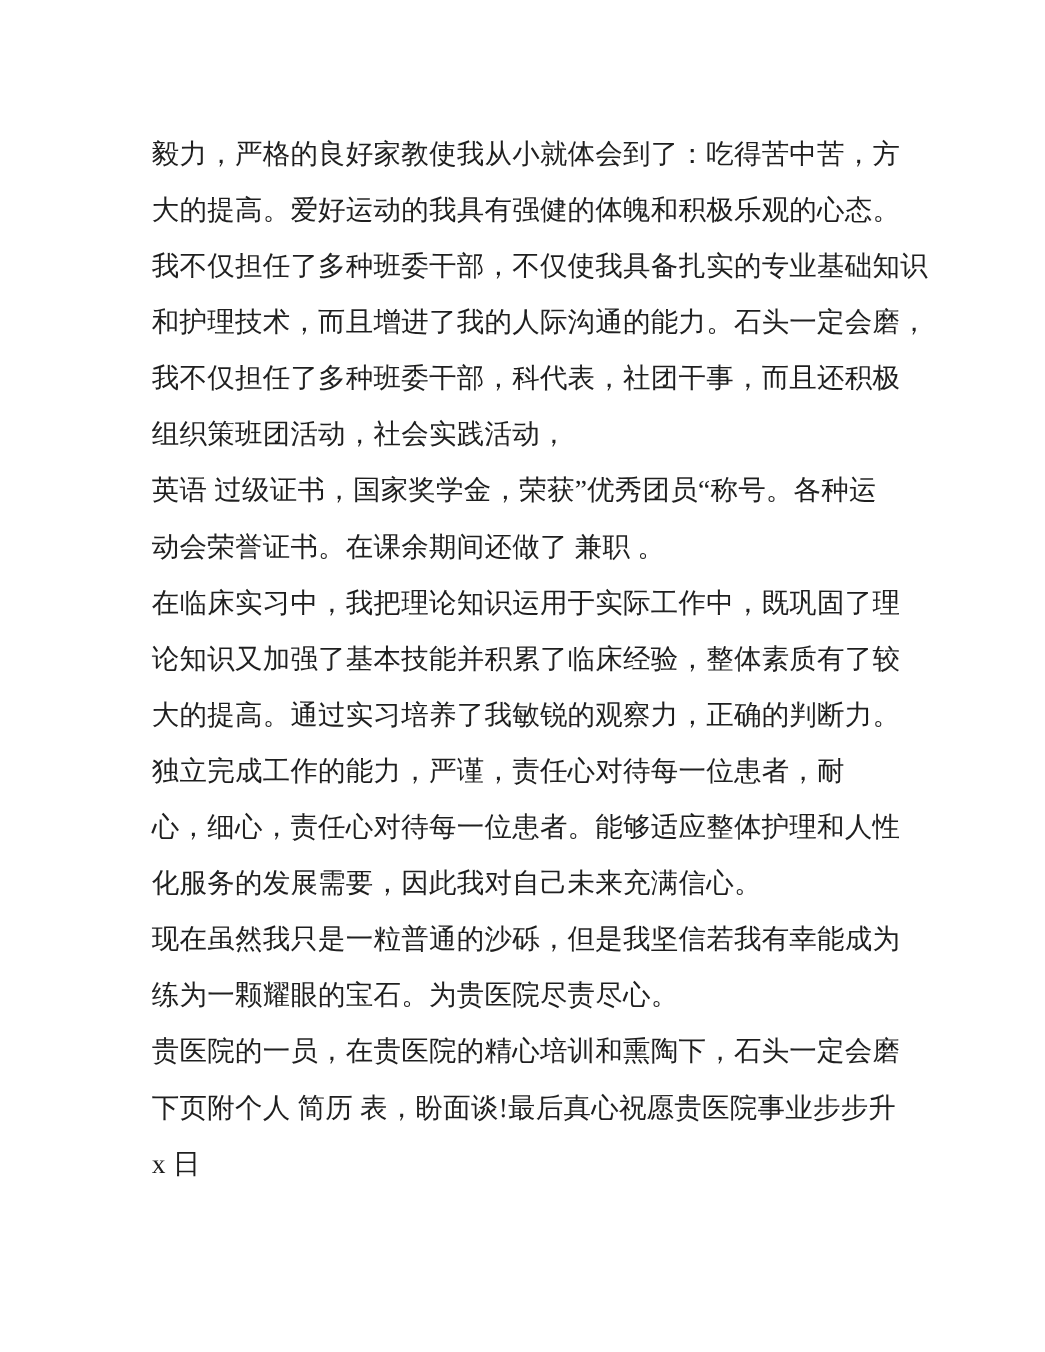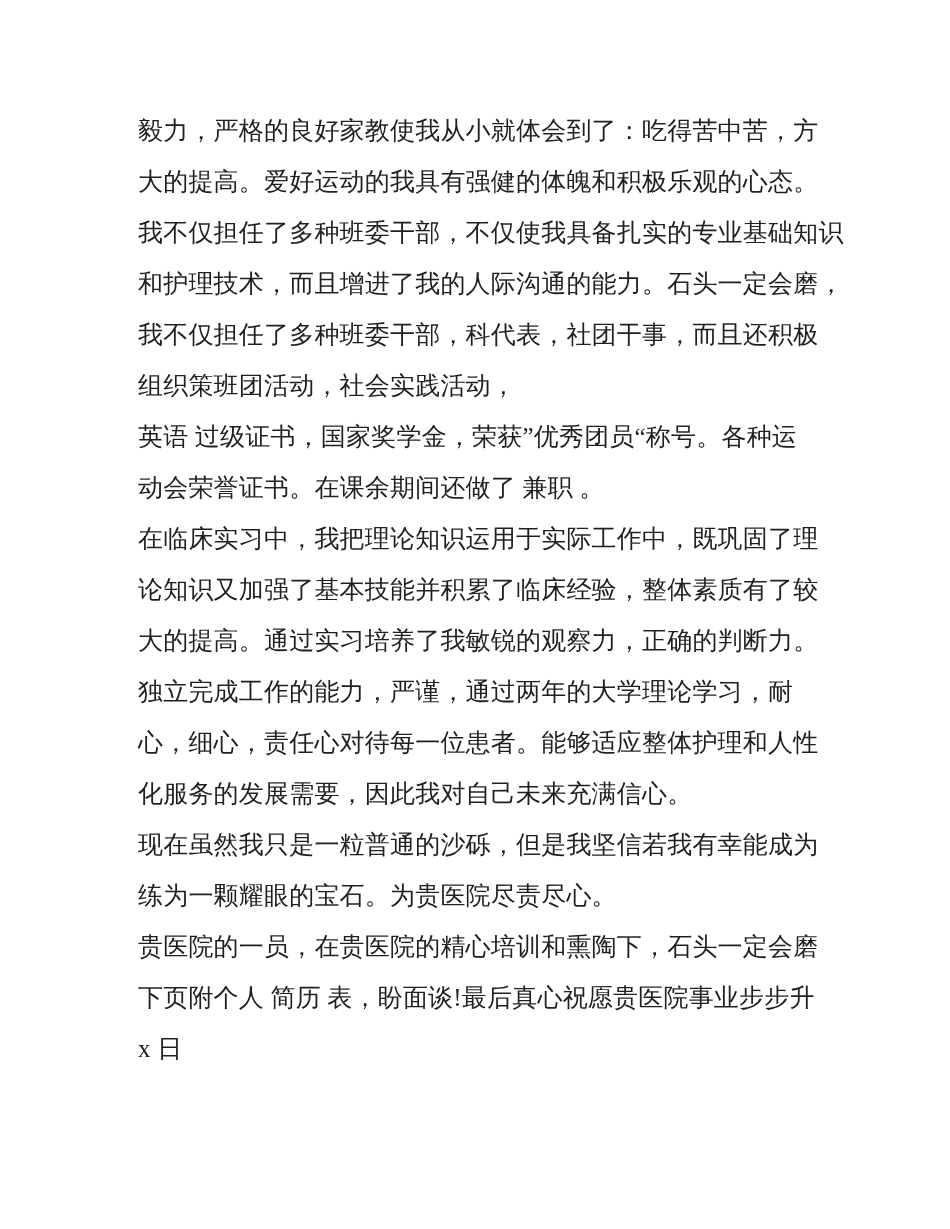--- a/index.html
+++ b/index.html
@@ -11,21 +11,21 @@
       height: 1229px;
       background: #ffffff;
       color: #1f1f1f;
       font-family: "Liberation Serif", "DejaVu Serif", serif;
       overflow: hidden;
       position: relative;
     }
     .doc {
       position: absolute;
       left: 138px;
-      top: 105px;
+      top: 115px;
       width: 690px;
     }
     .para {
       margin: 0;
       padding: 0;
     }
     .line {
       font-size: 25px;
       line-height: 51px;
       letter-spacing: 0.2px;
@@ -49,21 +49,21 @@
 
   <section class="para">
     <div class="line">英语 过级证书，国家奖学金，荣获”优秀团员“称号。各种运</div>
     <div class="line">动会荣誉证书。在课余期间还做了 兼职 。</div>
   </section>
 
   <section class="para">
     <div class="line">在临床实习中，我把理论知识运用于实际工作中，既巩固了理</div>
     <div class="line">论知识又加强了基本技能并积累了临床经验，整体素质有了较</div>
     <div class="line">大的提高。通过实习培养了我敏锐的观察力，正确的判断力。</div>
-    <div class="line">独立完成工作的能力，严谨，通过两年的大学理论学习，耐</div>
+    <div class="line">独立完成工作的能力，严谨，责任心对待每一位患者，耐</div>
     <div class="line">心，细心，责任心对待每一位患者。能够适应整体护理和人性</div>
     <div class="line">化服务的发展需要，因此我对自己未来充满信心。</div>
   </section>
 
   <section class="para">
     <div class="line">现在虽然我只是一粒普通的沙砾，但是我坚信若我有幸能成为</div>
     <div class="line">练为一颗耀眼的宝石。为贵医院尽责尽心。</div>
     <div class="line">贵医院的一员，在贵医院的精心培训和熏陶下，石头一定会磨</div>
   </section>
 

